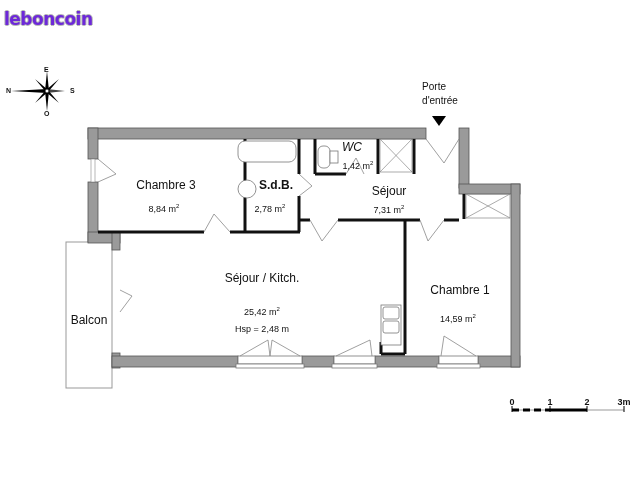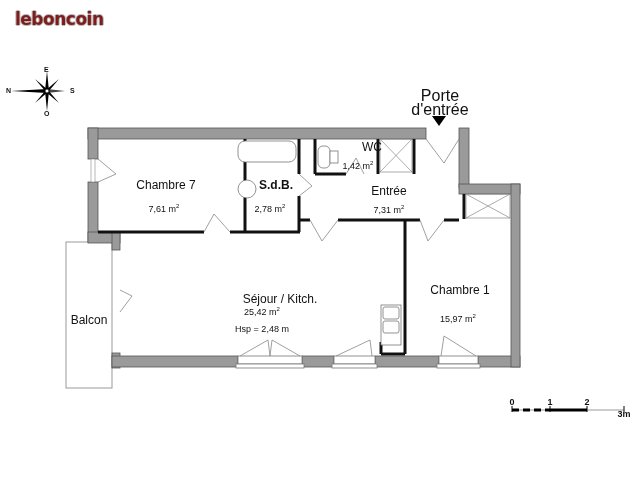--- a/index.html
+++ b/index.html
@@ -1,24 +1,24 @@
 <!DOCTYPE html>
 <html><head>
 <meta charset="utf-8">
 <style>
   html,body{margin:0;padding:0;background:#fff;}
   body{width:640px;height:480px;position:relative;overflow:hidden;font-family:"Liberation Sans",sans-serif;color:#111;}
-  .logo{position:absolute;left:15px;top:9px;font-family:"DejaVu Sans",sans-serif;font-size:17px;font-weight:bold;color:#7f1d1d;letter-spacing:-0.5px;
+  .logo{position:absolute;left:4px;top:9px;font-family:"DejaVu Sans",sans-serif;font-size:17px;font-weight:bold;color:#6d28d9;letter-spacing:-0.5px;
     text-shadow:0 0 1px #aaa,1px 0 0 #bbb,-1px 0 0 #bbb,0 1px 0 #bbb,0 -1px 0 #bbb;}
   svg.plan{position:absolute;left:0;top:0;}
   .lbl{position:absolute;white-space:nowrap;transform:translateX(-50%);}
   .room{font-size:12px;}
   .area{font-size:9px;}
   .area sup{font-size:6px;}
-  .door-lbl{font-size:16px;text-align:center;line-height:14px;margin-top:9px;}
+  .door-lbl{font-size:10px;line-height:14px;}
   .scale-t{position:absolute;font-size:9px;font-weight:bold;transform:translateX(-50%);}
   .compass-t{position:absolute;font-size:7px;font-weight:bold;}
 </style>
 </head>
 <body>
 
 <div class="logo">leboncoin</div>
 
 <svg class="plan" width="640" height="480" viewBox="0 0 640 480">
 
@@ -134,37 +134,37 @@
 <span class="compass-t" style="left:6px;top:87px;">N</span>
 <span class="compass-t" style="left:70px;top:87px;">S</span>
 <span class="compass-t" style="left:44px;top:66px;">E</span>
 <span class="compass-t" style="left:44px;top:110px;">O</span>
 
 <div class="lbl door-lbl" style="left:440px;top:80px;">
   <div>Porte</div>
   <div>d'entrée</div>
 </div>
 
-<div class="lbl room" style="left:166px;top:178px;">Chambre 7</div>
-<div class="lbl area" style="left:164px;top:203px;"><span>7,61 m</span><sup>2</sup></div>
+<div class="lbl room" style="left:166px;top:178px;">Chambre 3</div>
+<div class="lbl area" style="left:164px;top:203px;"><span>8,84 m</span><sup>2</sup></div>
 
 <div class="lbl room" style="left:276px;top:178px;font-weight:bold;">S.d.B.</div>
 <div class="lbl area" style="left:270px;top:203px;"><span>2,78 m</span><sup>2</sup></div>
 
-<div class="lbl room" style="left:372px;top:140px;">WC</div>
+<div class="lbl room" style="left:352px;top:140px;font-style:italic;">WC</div>
 <div class="lbl area" style="left:358px;top:160px;"><span>1,42 m</span><sup>2</sup></div>
 
-<div class="lbl room" style="left:389px;top:184px;">Entrée</div>
+<div class="lbl room" style="left:389px;top:184px;">Séjour</div>
 <div class="lbl area" style="left:389px;top:204px;"><span>7,31 m</span><sup>2</sup></div>
 
-<div class="lbl room" style="left:262px;top:292px;margin-left:18px;">Séjour / Kitch.</div>
+<div class="lbl room" style="left:262px;top:271px;">Séjour / Kitch.</div>
 <div class="lbl area" style="left:262px;top:306px;"><span>25,42 m</span><sup>2</sup></div>
 <div class="lbl area" style="left:262px;top:324px;text-align:center;">Hsp = 2,48 m</div>
 
 <div class="lbl room" style="left:460px;top:283px;">Chambre 1</div>
-<div class="lbl area" style="left:458px;top:313px;"><span>15,97 m</span><sup>2</sup></div>
+<div class="lbl area" style="left:458px;top:313px;"><span>14,59 m</span><sup>2</sup></div>
 
 <div class="lbl room" style="left:89px;top:313px;">Balcon</div>
 
 <span class="scale-t" style="left:512px;top:397px;">0</span>
 <span class="scale-t" style="left:550px;top:397px;">1</span>
 <span class="scale-t" style="left:587px;top:397px;">2</span>
-<span class="scale-t" style="left:624px;top:397px;margin-top:12px;">3m</span>
+<span class="scale-t" style="left:624px;top:397px;">3m</span>
 
 </body></html>

